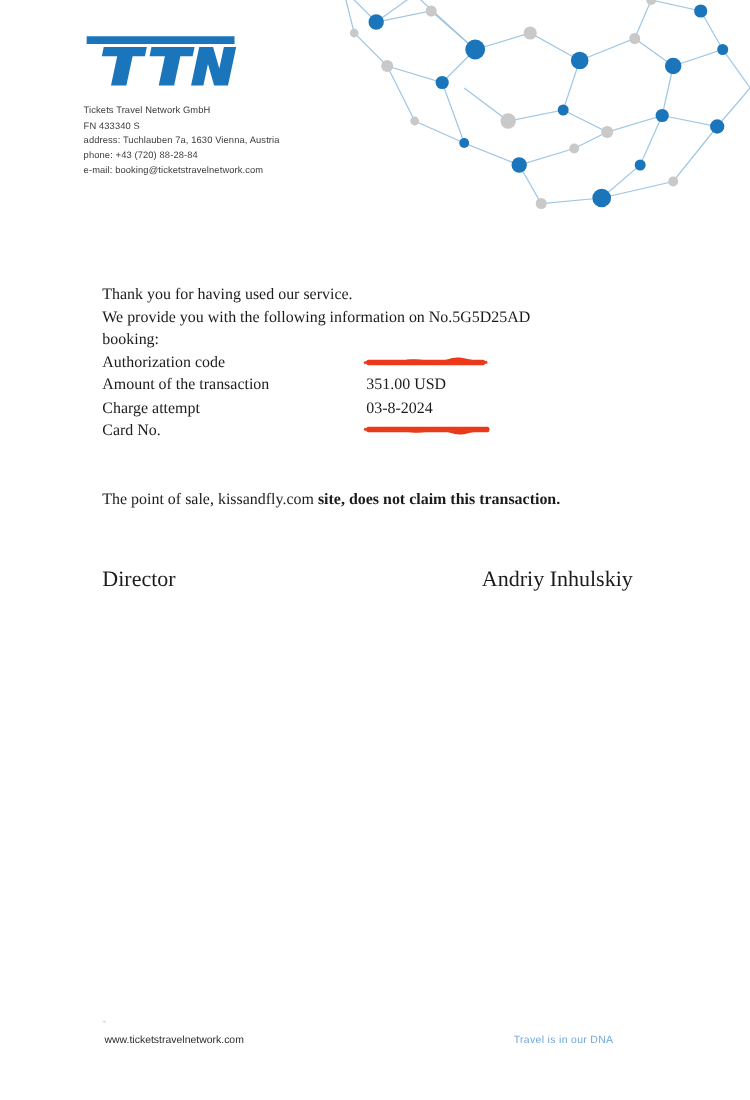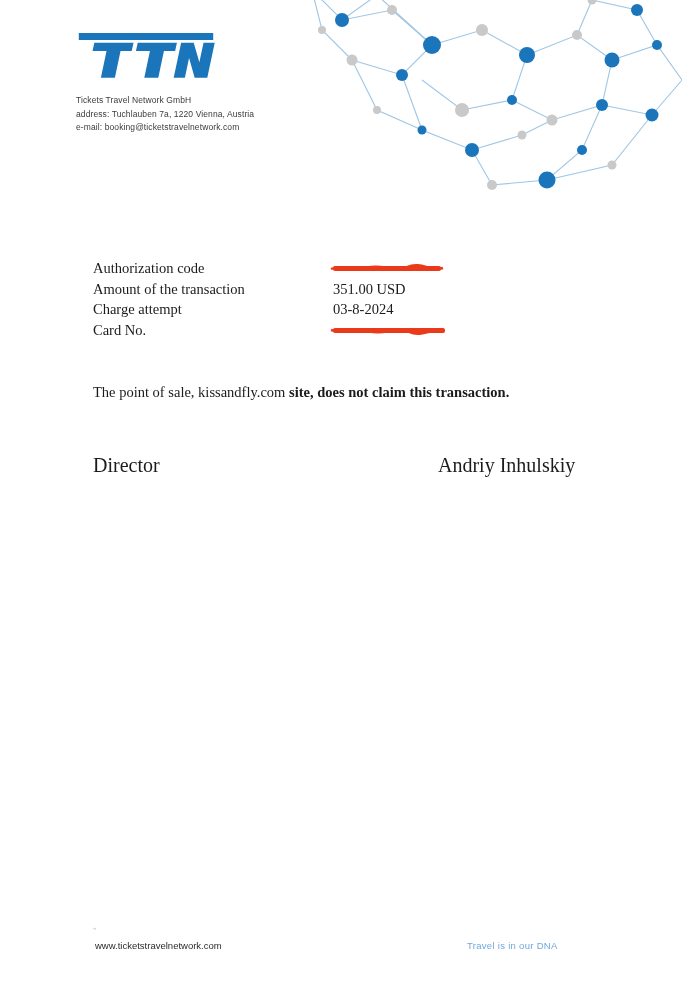--- a/index.html
+++ b/index.html
@@ -227,27 +227,35 @@
           <g transform="skewX(-12)">
             <path d="M30 18 L86 18 L86 30 L70 30 L70 68 L50 68 L50 30 L30 30 Z"></path>
             <path d="M92 18 L148 18 L148 30 L132 30 L132 68 L112 68 L112 30 L92 30 Z"></path>
             <path d="M154 18 L172 18 L186 46 L186 18 L202 18 L202 68 L184 68 L170 40 L170 68 L154 68 Z"></path>
           </g>
         </g>
       </svg>
     </div>
     <div class="company-block">
       <div>Tickets Travel Network GmbH</div>
-      <div>address: Tuchlauben 7a, 1220 Vienna, Austria</div>
+      <div>FN 433340 S</div>
+      <div>address: Tuchlauben 7a, 1630 Vienna, Austria</div>
+      <div>phone: +43 (720) 88-28-84</div>
       <div>e-mail: booking@ticketstravelnetwork.com</div>
     </div>
   </div>
 
   <div class="content">
 
+    <p class="intro">
+      <span>Thank you for having used our service.</span><br>
+      <span>We provide you with the following information on</span>
+      <span class="nowrap">No.5G5D25AD</span><br>
+      <span>booking:</span>
+    </p>
 
     <table class="fields">
       <tbody>
         <tr>
           <td class="label">Authorization code</td>
           <td class="value">
             <span class="redaction">
               <span class="bar"></span>
               <svg class="squiggle" viewBox="0 0 116 11" xmlns="http://www.w3.org/2000/svg">
                 <path d="M2 6 C14 1, 24 10, 38 5 S64 10, 78 4 S102 9, 114 5" stroke="#ea3a1b" stroke-width="2.4" fill="none"></path>

